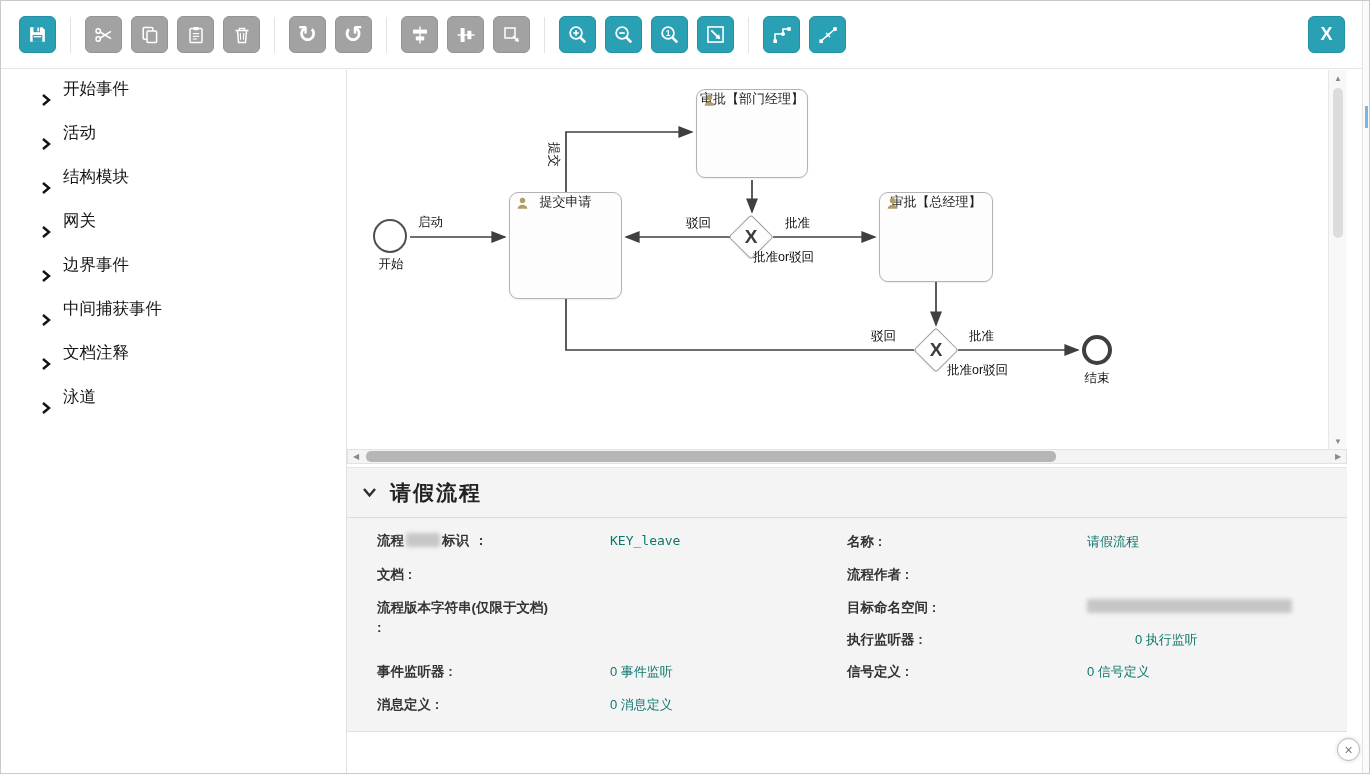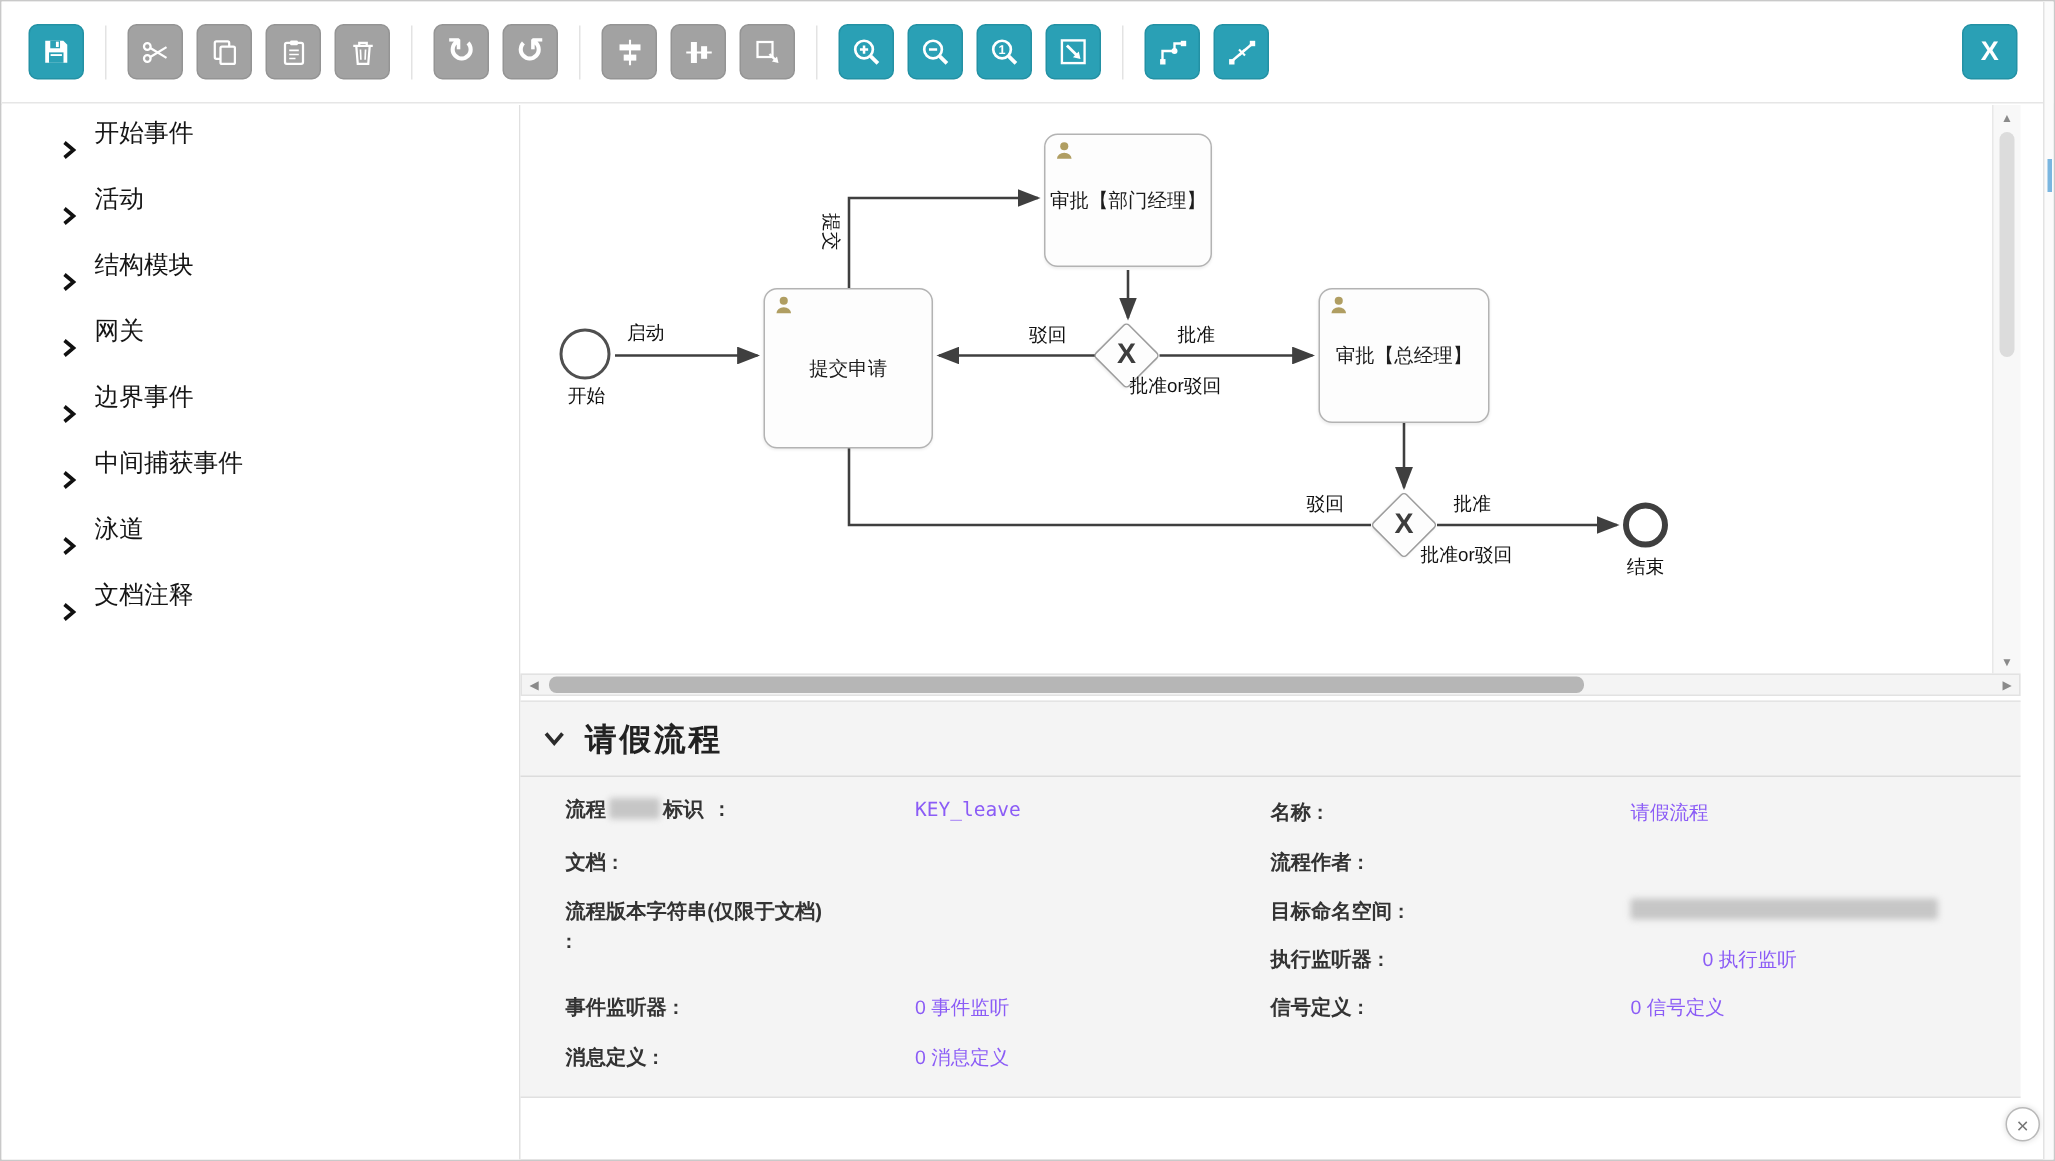--- a/index.html
+++ b/index.html
@@ -23,21 +23,21 @@
   .palette { position:absolute; left:0; top:69px; width:346px; height:705px; background:#fff;
              border-right:1px solid #e0e0e0; padding-top:8px; }
   .palette-item { display:flex; height:44px; padding-left:40px; font-size:16.5px;
                   color:#151515; cursor:pointer; }
   .chev { margin-right:12px; display:flex; align-items:center; }
 
   
   .canvas { position:absolute; left:346px; top:69px; width:981px; height:379px; background:#fff; overflow:hidden; }
   .edges { position:absolute; left:0; top:0; }
   .task { position:absolute; background:#fdfdfd; border:1px solid #b3b3b3; border-radius:9px; display:flex;
-          align-items:center; justify-content:center; font-size:13px; color:#1d1d1d;
+          align-items:flex-start; justify-content:center; font-size:13px; color:#1d1d1d;
           box-shadow:0 1px 2px rgba(0,0,0,0.07); cursor:pointer; }
   .user-badge { position:absolute; top:3px; left:5px; }
   .gateway { position:absolute; width:46px; height:46px; cursor:pointer; }
   .diamond { position:absolute; left:7px; top:7px; width:32px; height:32px; background:#fdfdfd;
              border:1px solid #9c9c9c; border-radius:3px; transform:rotate(45deg);
              box-shadow:0 1px 2px rgba(0,0,0,0.08); }
   .gw-x { position:absolute; left:0; top:0; width:46px; height:46px; display:flex; align-items:center;
           justify-content:center; font-weight:bold; font-size:19px; color:#3d3d3d; }
   .event { position:absolute; border-radius:50%; background:#fff; cursor:pointer; }
   .event.start { width:34px; height:34px; border:2px solid #4f4f4f; }
@@ -61,21 +61,21 @@
   .vthumb { position:absolute; left:4px; top:18px; width:10px; height:150px; background:#dcdcdc; border-radius:5px; }
 
   
   .props { position:absolute; left:346px; top:466px; width:1000px; height:265px; background:#f4f4f4;
            border-top:1px solid #e4e4e4; border-bottom:1px solid #e0e0e0; }
   .props-header { height:50px; display:flex; align-items:center; gap:13px; padding-left:15px;
                   border-bottom:1px solid #dcdcdc; font-weight:bold; font-size:21px; color:#222;
                   letter-spacing:2px; cursor:pointer; }
   .flabel { position:absolute; font-weight:bold; font-size:13.5px; color:#333; line-height:20px; white-space:nowrap; }
   .flabel.wrap { white-space:normal; width:172px; }
-  .fvalue { position:absolute; font-size:13px; color:#8b5cf6; white-space:nowrap; }
+  .fvalue { position:absolute; font-size:13px; color:#0f766e; white-space:nowrap; }
   .mono { font-family:"DejaVu Sans Mono",monospace; }
   .blur { display:inline-block; background:#c6c6c6; filter:blur(2px); border-radius:2px; height:14px; vertical-align:-2px; }
 
   
   .dismiss { position:absolute; left:1336px; top:737px; width:23px; height:23px; border-radius:50%;
              border:1px solid #b9b9b9; background:#fff; color:#777; display:flex; align-items:center;
              justify-content:center; font-size:14px; cursor:pointer; box-shadow:0 0 4px rgba(0,0,0,0.15); }
   .gutter { position:absolute; left:1361px; top:0; width:9px; height:774px; border-left:1px solid #e3e3e3;
             background:#fbfbfb; }
   .gutter .tick { position:absolute; left:2px; top:105px; width:3px; height:22px; background:#7ab6e0; }
@@ -264,29 +264,29 @@
           </svg>
         </span>
       <span>中间捕获事件</span>
     </div>
     <div class="palette-item">
       <span class="chev">
           <svg width="10" height="14">
             <polyline points="2,2 8,7 2,12" stroke="#111" stroke-width="2.4" fill="none"></polyline>
           </svg>
         </span>
+      <span>文档注释</span>
+    </div>
+    <div class="palette-item">
+      <span class="chev">
+          <svg width="10" height="14">
+            <polyline points="2,2 8,7 2,12" stroke="#111" stroke-width="2.4" fill="none"></polyline>
+          </svg>
+        </span>
       <span>泳道</span>
-    </div>
-    <div class="palette-item">
-      <span class="chev">
-          <svg width="10" height="14">
-            <polyline points="2,2 8,7 2,12" stroke="#111" stroke-width="2.4" fill="none"></polyline>
-          </svg>
-        </span>
-      <span>文档注释</span>
     </div>
   </div>
 
   <div class="canvas">
     <svg class="edges" width="981" height="379" viewBox="0 0 981 379">
       <defs>
         <marker id="arr" markerWidth="9" markerHeight="7" refX="8" refY="3.5" orient="auto">
           <path d="M0,0 L9,3.5 L0,7 z" fill="#3f3f3f"></path>
         </marker>
       </defs>

